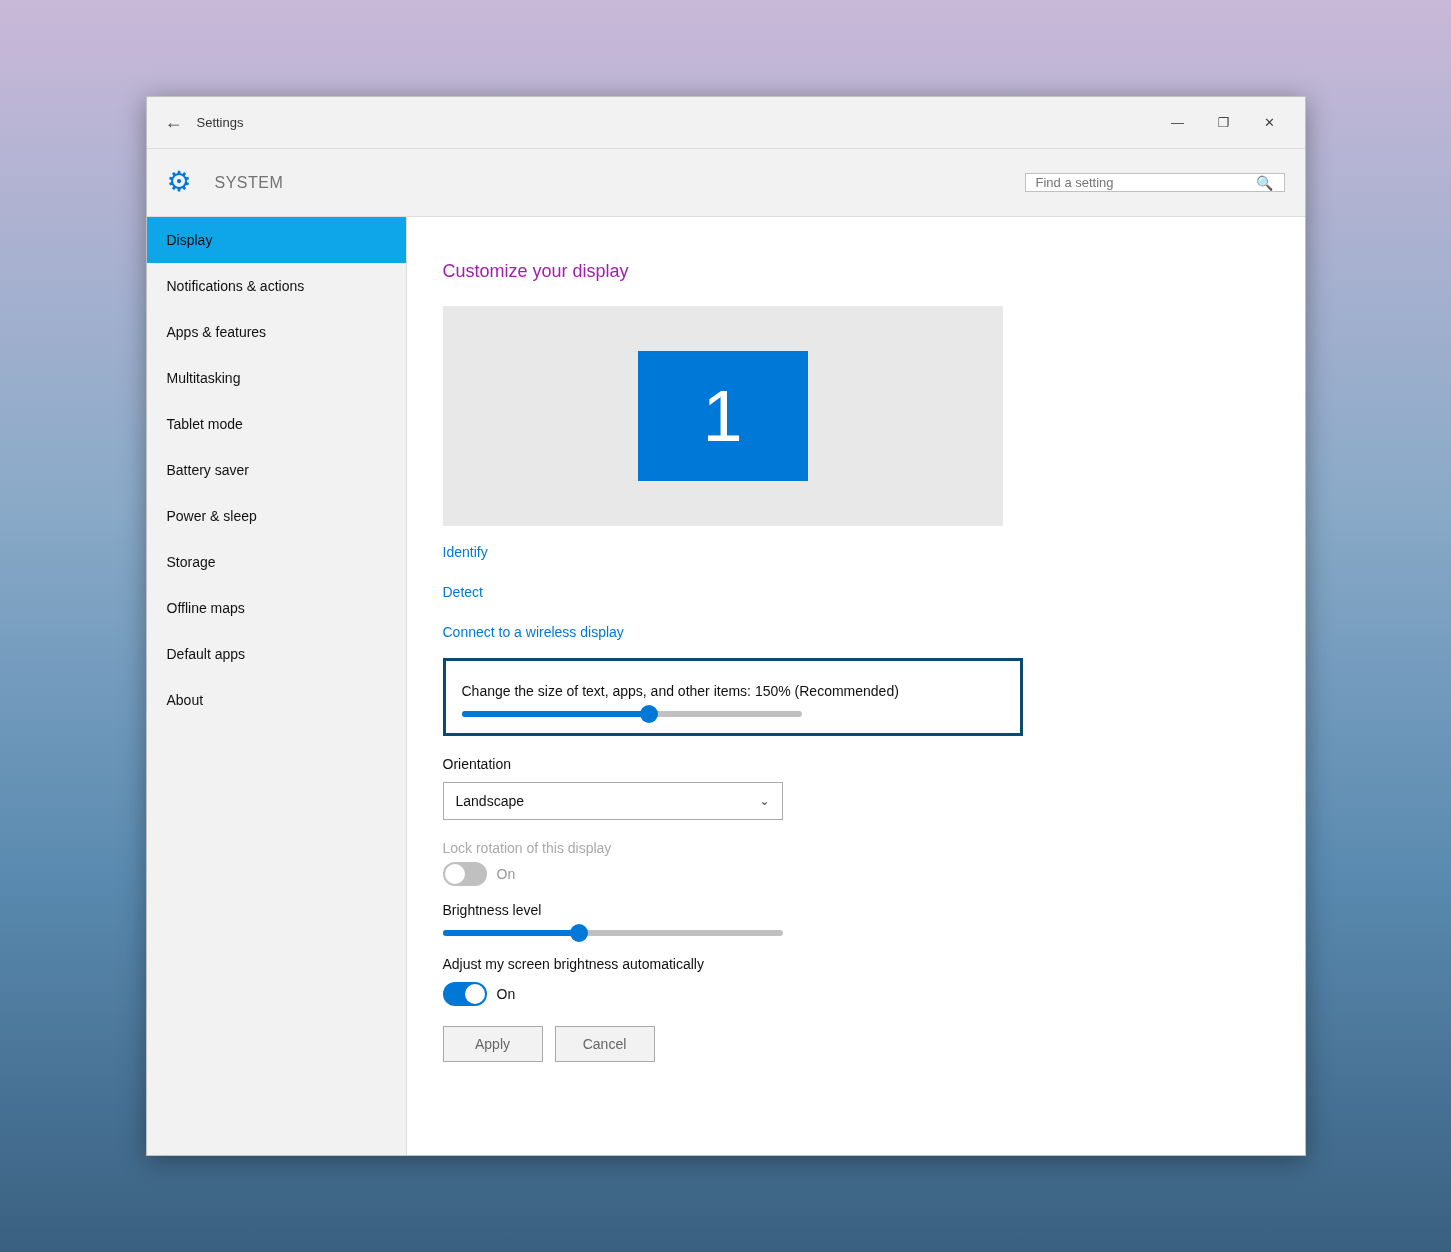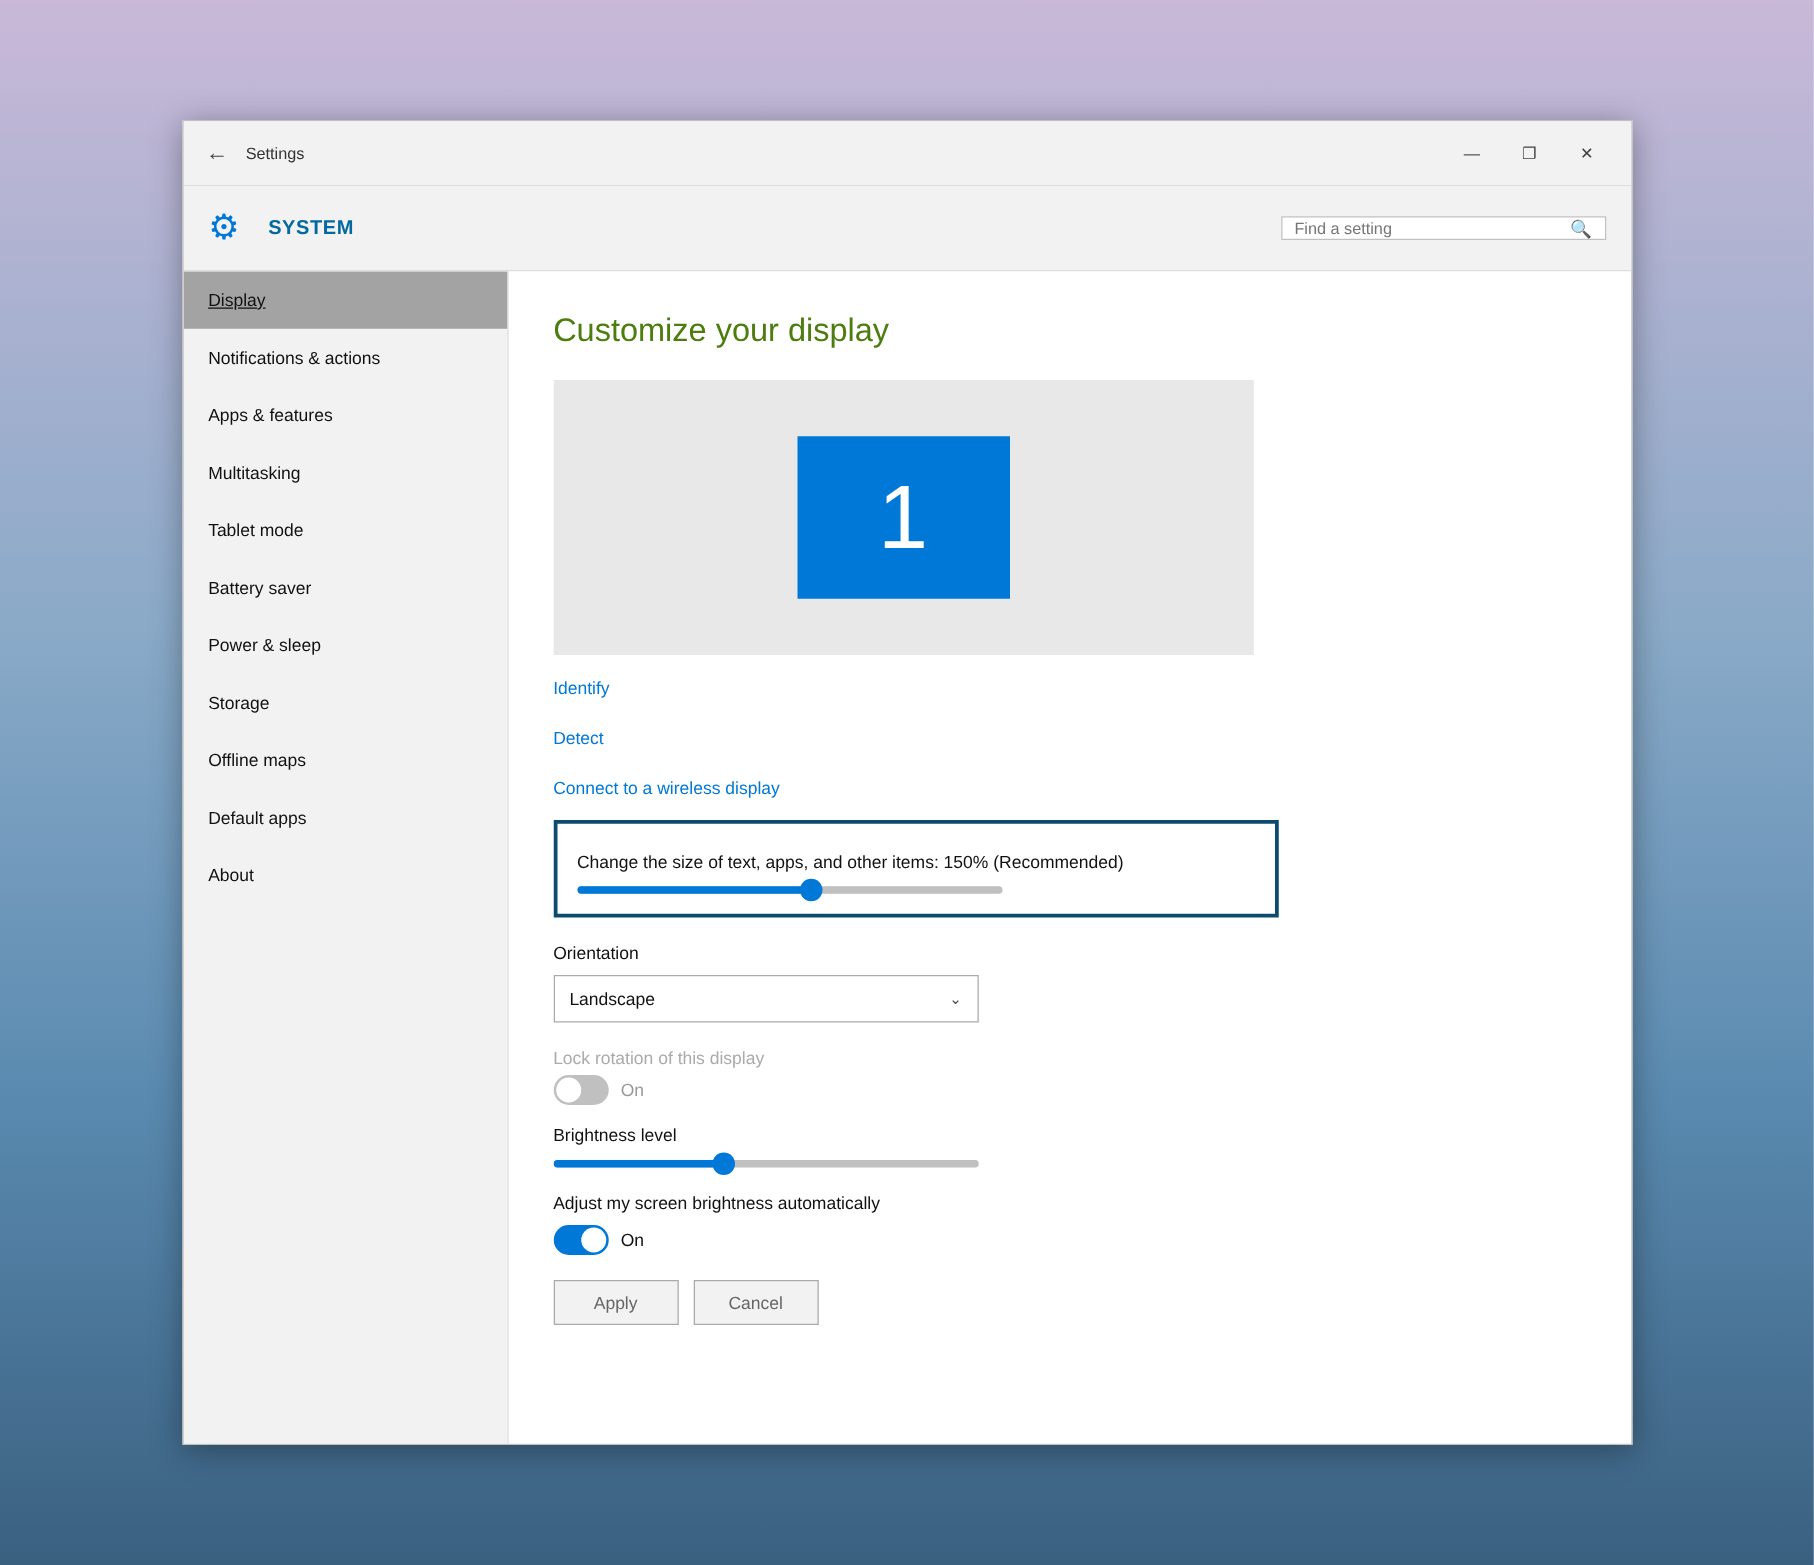--- a/index.html
+++ b/index.html
@@ -74,22 +74,22 @@
     }
     .header-icon {
       width: 36px;
       height: 36px;
       color: #0078d7;
       font-size: 28px;
       margin-right: 12px;
     }
     .header-title {
       font-size: 16px;
-      font-weight: 700;
-      color: #0369a1;
+      font-weight: 400;
+      color: #737373;
       letter-spacing: 0.5px;
     }
     .search-box {
       margin-left: auto;
       display: flex;
       align-items: center;
       border: 1px solid #c0c0c0;
       background: white;
       width: 260px;
       height: 19px;
@@ -123,36 +123,36 @@
     .sidebar-item {
       height: 46px;
       display: flex;
       align-items: center;
       padding: 0 20px;
       font-size: 14px;
       color: #111;
       cursor: pointer;
     }
     .sidebar-item.active {
-      background: #a3a3a3;
-      color: #111;
-      text-decoration: underline;
+      background: #0ea5e9;
+      color: #111;
     }
 
     .main-panel {
       flex: 1;
       background: white;
       padding: 32px 36px;
       overflow-y: auto;
     }
     .main-title {
-      font-size: 26px;
+      font-size: 18px;
       font-weight: 300;
-      color: #4d7c0f;
+      color: #a21caf;
       margin-bottom: 24px;
+      margin-top: 12px;
     }
     .display-preview {
       background: #e8e8e8;
       height: 220px;
       width: 560px;
       display: flex;
       align-items: center;
       justify-content: center;
       margin-bottom: 18px;
     }

